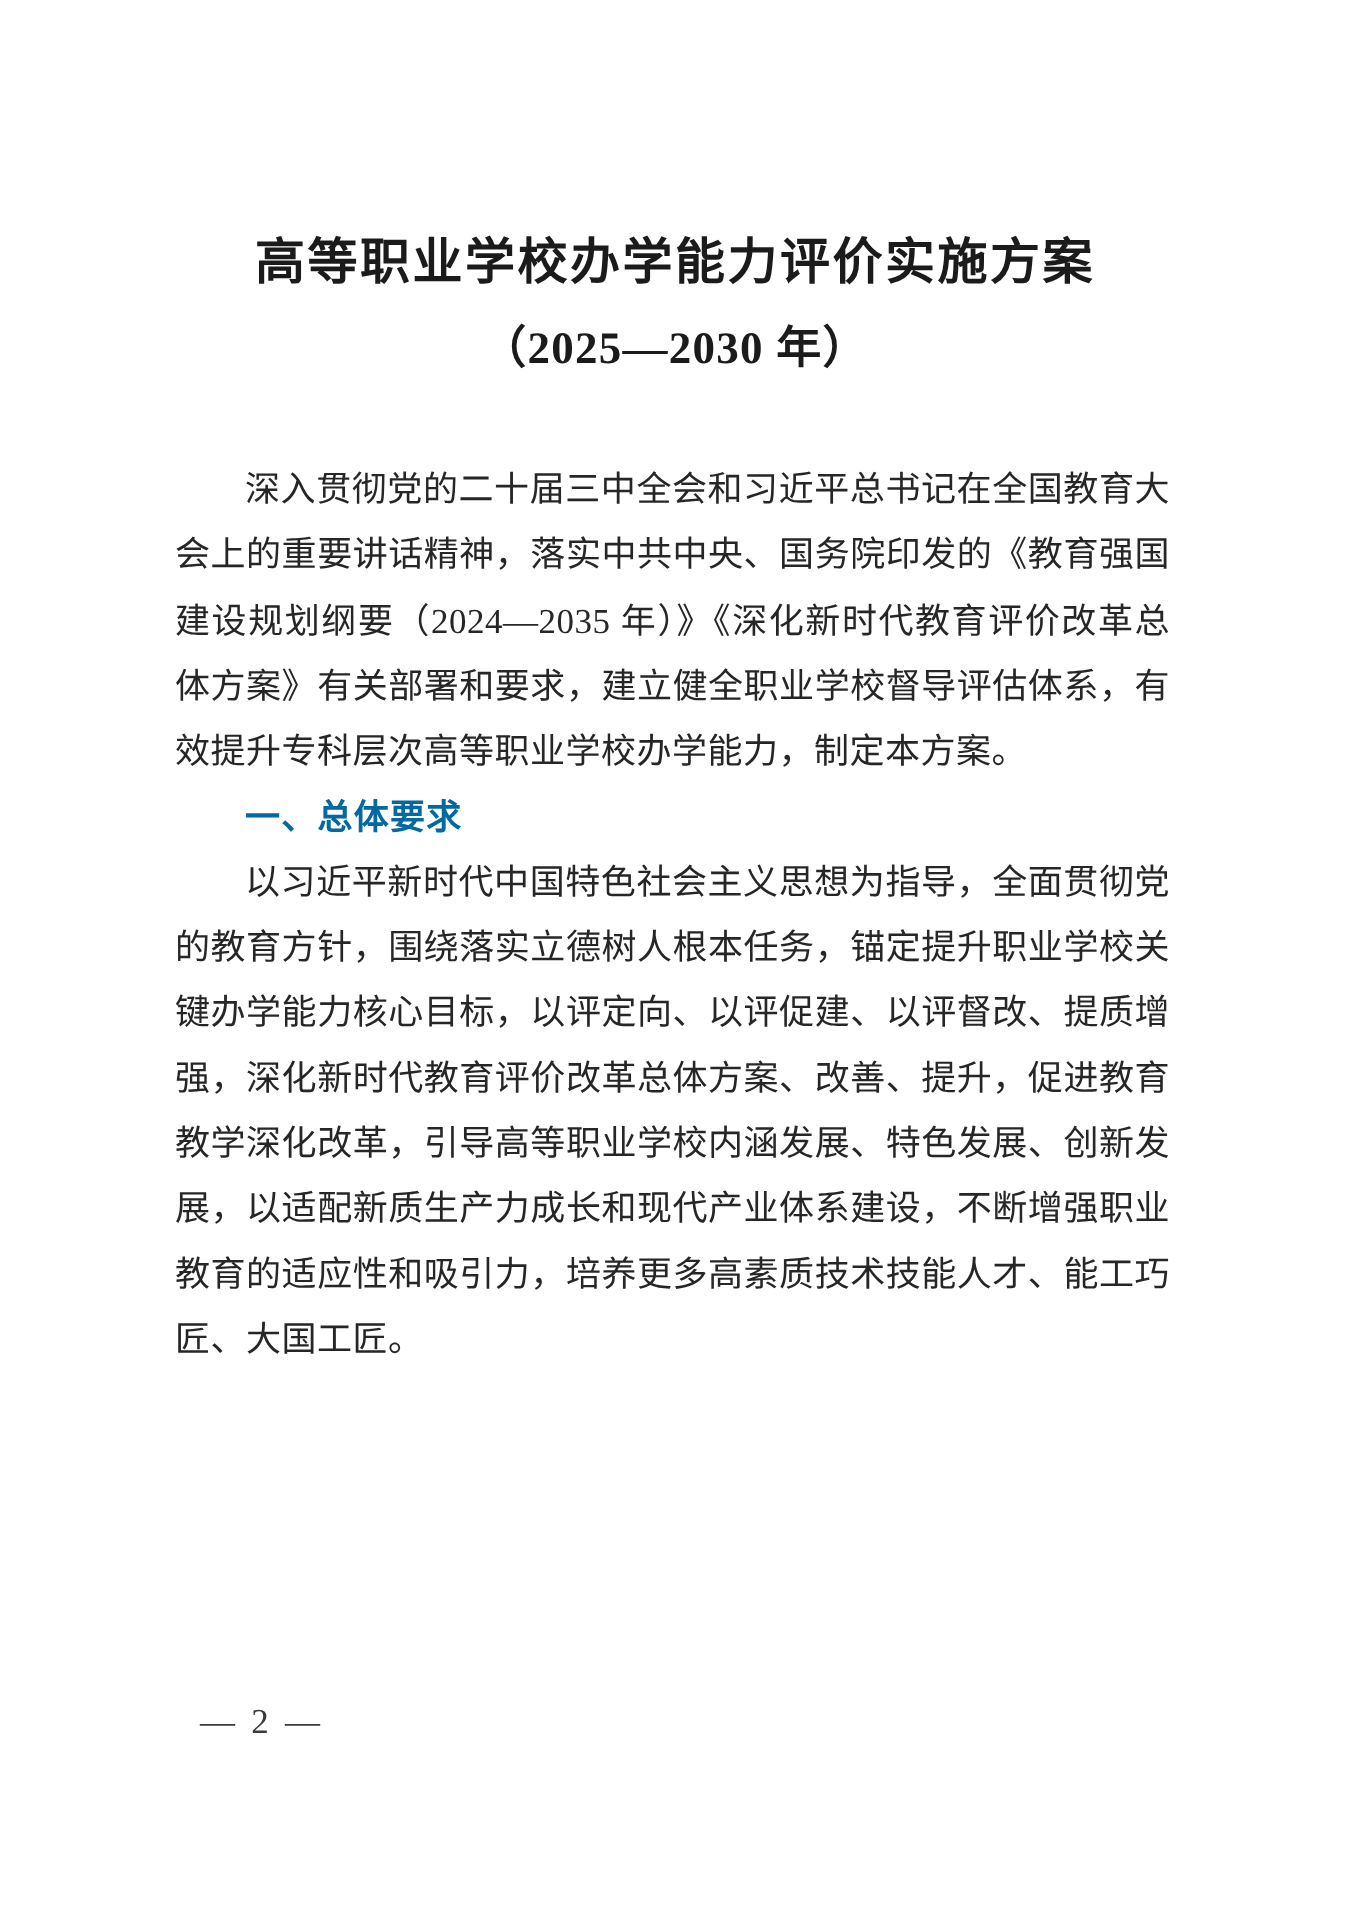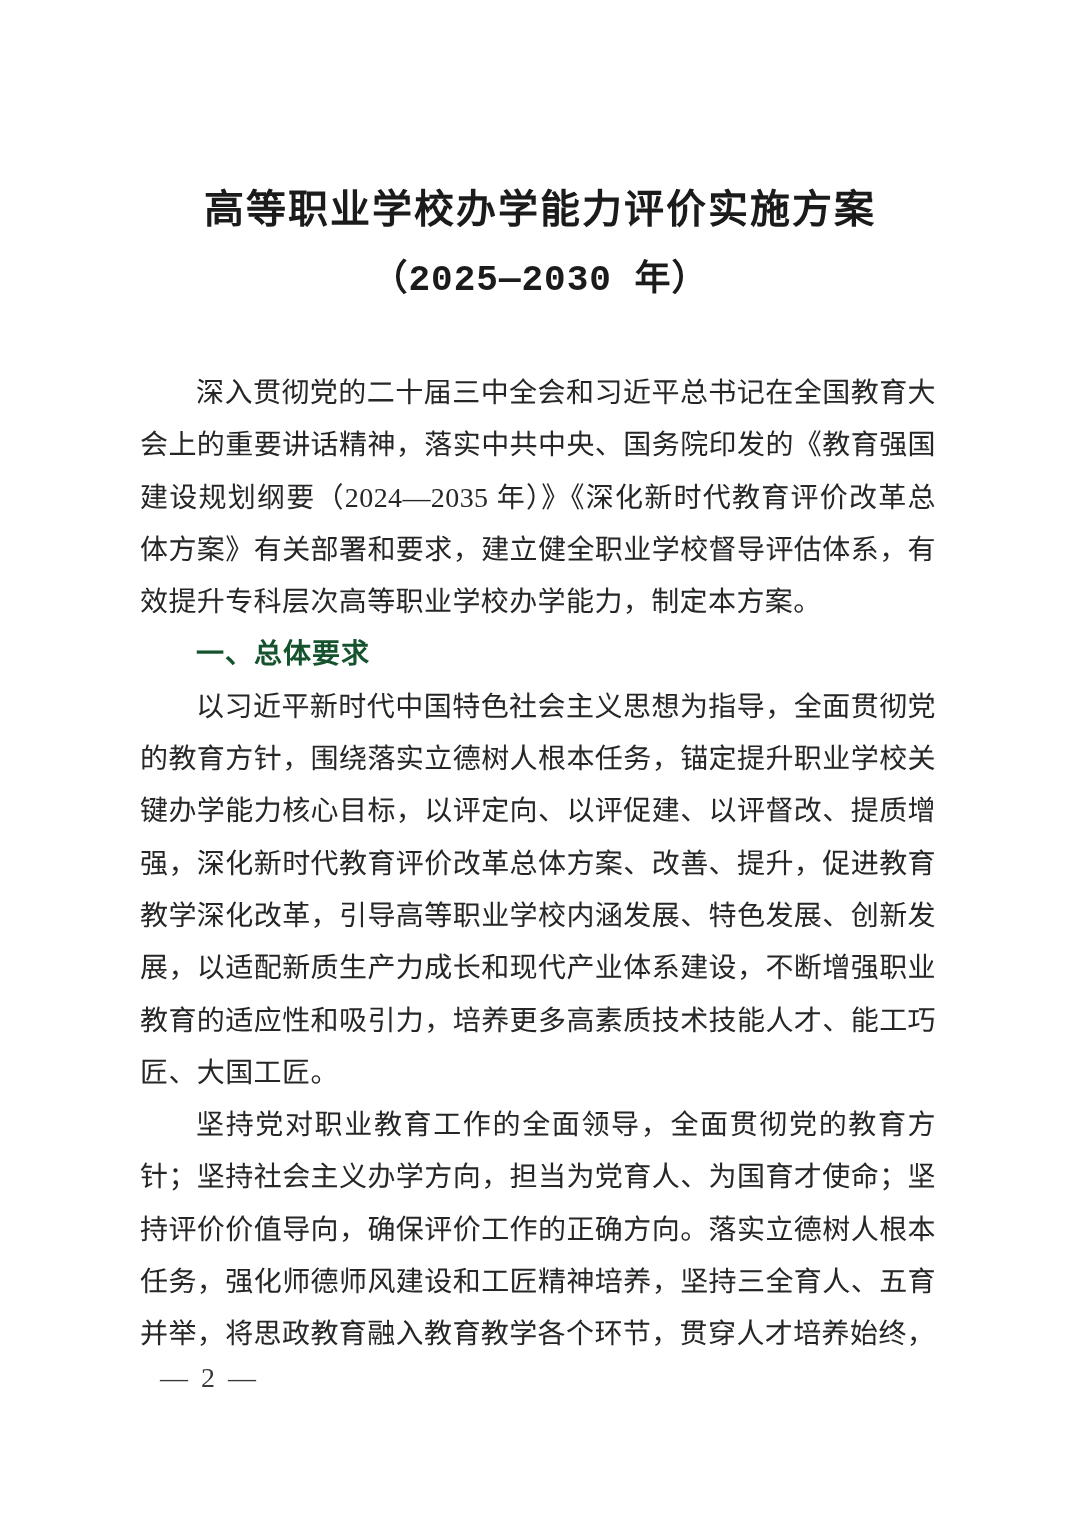--- a/index.html
+++ b/index.html
@@ -28,21 +28,21 @@
     letter-spacing: 2px;
     color: #1b1b1b;
   }
   .doc-subtitle {
     position: absolute;
     top: 248px;
     left: 0;
     width: 100%;
     margin: 0;
     text-align: center;
-    font-family: Liberation Mono, monospace;
+    font-family: Liberation Serif, serif;
     font-weight: 700;
     font-size: 36px;
     letter-spacing: 1px;
     color: #1b1b1b;
   }
   .doc-body {
     position: absolute;
     top: 367px;
     left: 140px;
     width: 796px;
@@ -57,21 +57,21 @@
     margin: 0;
     text-indent: 2em;
   }
   .section-heading {
     margin: 0;
     text-indent: 2em;
     font-size: 28px;
     line-height: 52.3px;
     font-weight: 700;
     font-family: "Liberation Sans", sans-serif;
-    color: #14532d;
+    color: #0369a1;
     letter-spacing: 1px;
   }
   .page-number {
     position: absolute;
     top: 1362px;
     left: 160px;
     font-size: 28px;
     letter-spacing: 3px;
     color: #3a3a3a;
     font-family: "Liberation Serif", serif;
@@ -87,19 +87,18 @@
   <div class="doc-subtitle">（2025—2030 年）</div>
 
   <div class="doc-body">
 
     <p class="para">深入贯彻党的二十届三中全会和习近平总书记在全国教育大会上的重要讲话精神，落实中共中央、国务院印发的《教育强国建设规划纲要（2024—2035 年）》《深化新时代教育评价改革总体方案》有关部署和要求，建立健全职业学校督导评估体系，有效提升专科层次高等职业学校办学能力，制定本方案。</p>
 
     <h2 class="section-heading">一、总体要求</h2>
 
     <p class="para">以习近平新时代中国特色社会主义思想为指导，全面贯彻党的教育方针，围绕落实立德树人根本任务，锚定提升职业学校关键办学能力核心目标，以评定向、以评促建、以评督改、提质增强，深化新时代教育评价改革总体方案、改善、提升，促进教育教学深化改革，引导高等职业学校内涵发展、特色发展、创新发展，以适配新质生产力成长和现代产业体系建设，不断增强职业教育的适应性和吸引力，培养更多高素质技术技能人才、能工巧匠、大国工匠。</p>
 
-    <p class="para">坚持党对职业教育工作的全面领导，全面贯彻党的教育方针；坚持社会主义办学方向，担当为党育人、为国育才使命；坚持评价价值导向，确保评价工作的正确方向。落实立德树人根本任务，强化师德师风建设和工匠精神培养，坚持三全育人、五育并举，将思政教育融入教育教学各个环节，贯穿人才培养始终，</p>
 
   </div>
 
   <div class="page-number">— 2 —</div>
 
 </div>
 
 </body></html>

